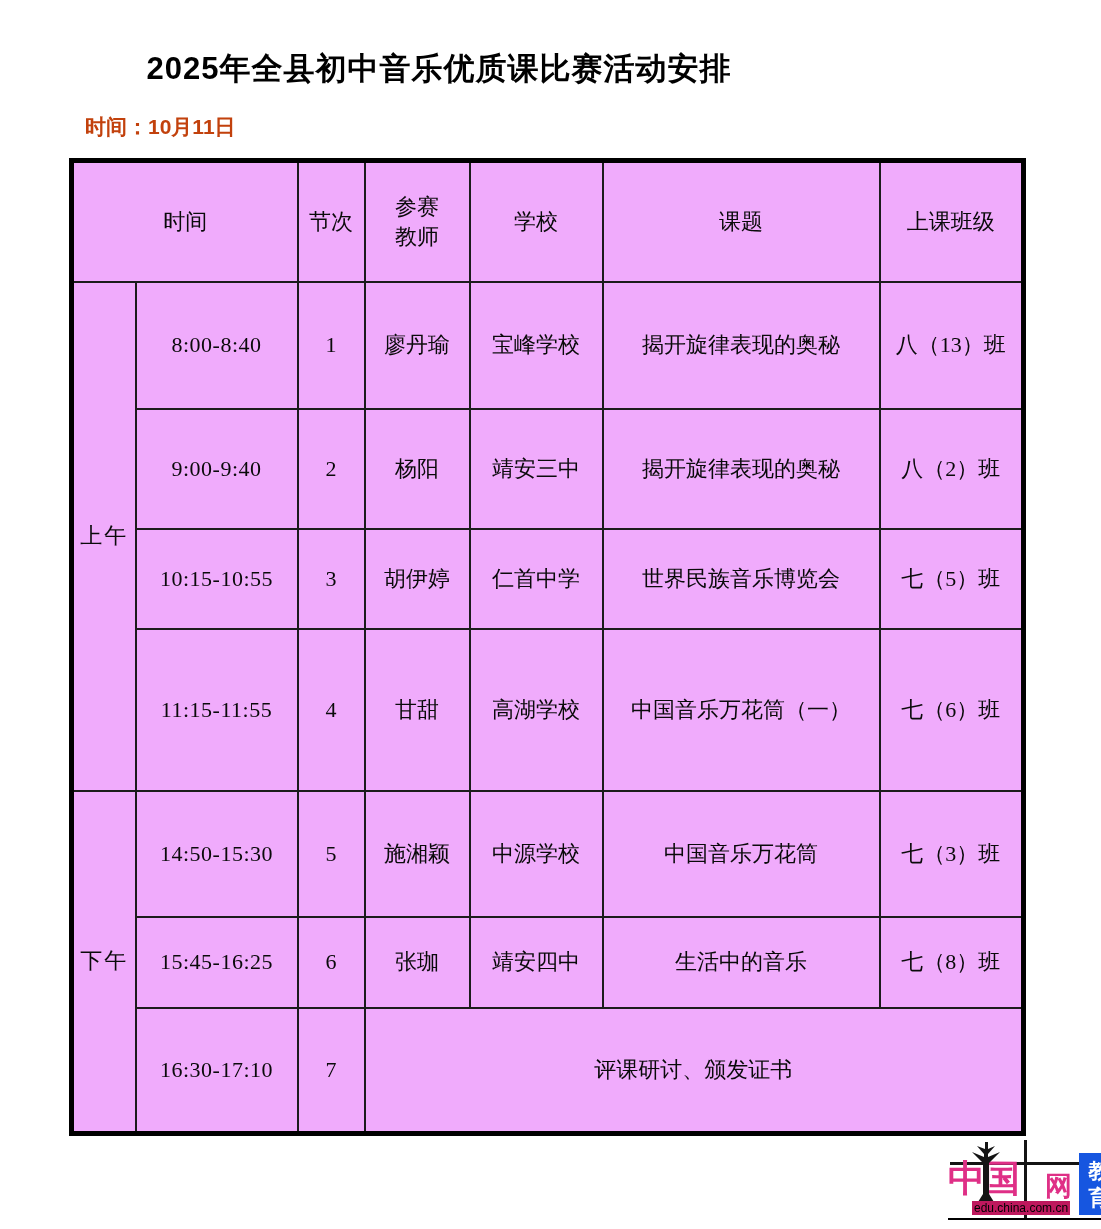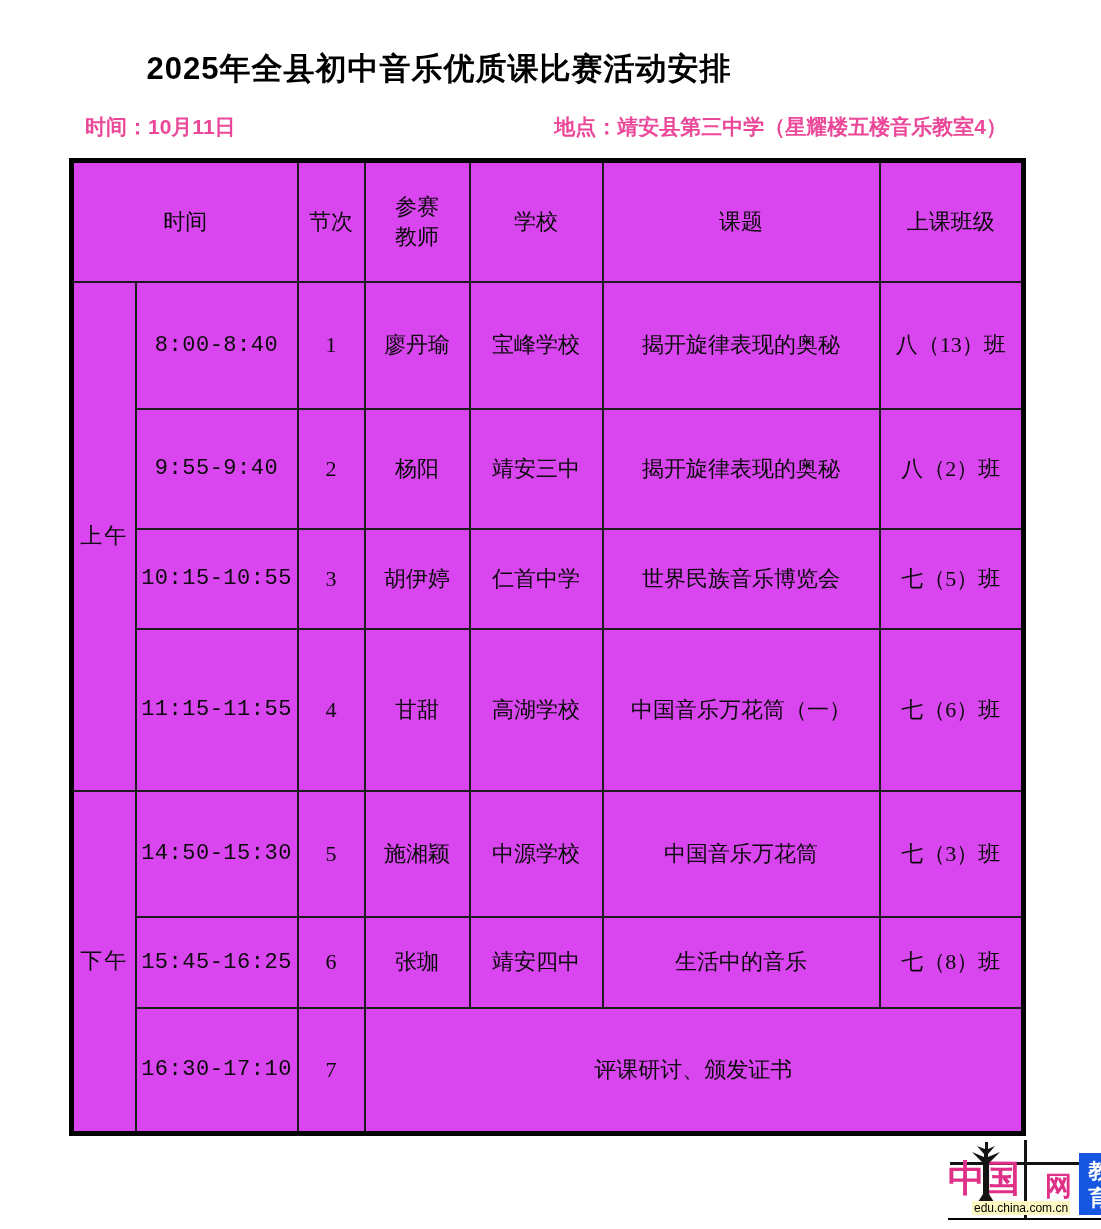--- a/index.html
+++ b/index.html
@@ -8,32 +8,32 @@
     font-family:"Liberation Serif", serif;color:#111;overflow:hidden;
   }
   .doc-title{
     position:absolute;top:48px;left:0;width:878px;text-align:center;
     font-family:"Liberation Sans", sans-serif;font-weight:bold;font-size:31px;
     letter-spacing:1px;color:#000;
   }
   .meta-row{
     position:absolute;top:113px;left:85px;width:922px;
     display:flex;justify-content:space-between;
-    font-family:"Liberation Sans", sans-serif;font-weight:bold;font-size:21px;color:#ec4899;
+    font-family:"Liberation Sans", sans-serif;font-weight:bold;font-size:21px;color:#c2410c;
   }
   table.schedule{
     position:absolute;left:69px;top:158px;width:952px;
-    border-collapse:collapse;table-layout:fixed;background:#d946ef;
+    border-collapse:collapse;table-layout:fixed;background:#f0abfc;
     border:5px solid #000;
   }
   table.schedule td{
     border:2px solid #1c1c1c;text-align:center;vertical-align:middle;
     font-size:22px;color:#0a0a0a;padding:0 4px;overflow:hidden;
   }
-  td.time-cell{font-family:Liberation Mono, monospace;font-size:23px;letter-spacing:0.5px;}
+  td.time-cell{font-family:Liberation Serif, serif;font-size:23px;letter-spacing:0.5px;}
   td.period-cell{font-family:"Liberation Serif", serif;font-size:23px;}
   td.session-cell{font-size:24px;letter-spacing:2px;}
   tr.r-head{height:121px;}
   tr.r1{height:127px;} tr.r2{height:120px;} tr.r3{height:100px;} tr.r4{height:162px;}
   tr.r5{height:126px;} tr.r6{height:91px;} tr.r7{height:126px;}
   td.sep{border-top:5px solid #000;}
   .hdr-2line div{line-height:30px;}
   
   .logo{position:absolute;left:930px;top:1138px;width:171px;height:91px;margin-left:18px;}
   .logo .hline{position:absolute;left:2px;top:24px;width:132px;height:3px;background:#141414;}
@@ -42,38 +42,37 @@
     position:absolute;left:0;top:16px;font-weight:bold;font-size:37px;
     color:#df2f86;font-family:"Liberation Sans", sans-serif;letter-spacing:-2px;
   }
   .logo .net{
     position:absolute;left:97px;top:30px;font-weight:bold;font-size:27px;
     color:#df2f86;font-family:"Liberation Sans", sans-serif;
   }
   .logo .tower{position:absolute;left:24px;top:4px;}
   .logo .domain{
     position:absolute;left:24px;top:63px;font-family:"Liberation Sans", sans-serif;
-    font-size:12px;color:#000;background:#fef9c3;padding:0 2px;white-space:nowrap;
+    font-size:12px;color:#000;background:#be185d;padding:0 2px;white-space:nowrap;
   }
   .logo .baseline{position:absolute;left:0;top:80px;width:171px;height:2px;background:#000;}
   .logo .badge{
     position:absolute;left:131px;top:15px;width:40px;height:62px;background:#1656e0;
     display:flex;flex-direction:column;align-items:center;justify-content:center;gap:3px;
     color:#fff;font-family:"Liberation Sans", sans-serif;font-weight:bold;font-size:21px;
     line-height:24px;
   }
 </style>
 </head>
 <body>
 
 <div class="doc-title">2025年全县初中音乐优质课比赛活动安排</div>
 
 <div class="meta-row">
   <span>时间：10月11日</span>
-  <span>地点：靖安县第三中学（星耀楼五楼音乐教室4）</span>
 </div>
 
 <table class="schedule">
   <colgroup>
     <col style="width:64px">
       <col style="width:162px">
       <col style="width:67px">
     <col style="width:105px">
       <col style="width:133px">
       <col style="width:277px">
@@ -94,21 +93,21 @@
   <tr class="r1">
     <td rowspan="4" class="session-cell">上午</td>
     <td class="time-cell">8:00-8:40</td>
     <td class="period-cell">1</td>
     <td>廖丹瑜</td>
     <td>宝峰学校</td>
     <td>揭开旋律表现的奥秘</td>
     <td>八（13）班</td>
   </tr>
   <tr class="r2">
-    <td class="time-cell">9:55-9:40</td>
+    <td class="time-cell">9:00-9:40</td>
     <td class="period-cell">2</td>
     <td>杨阳</td>
     <td>靖安三中</td>
     <td>揭开旋律表现的奥秘</td>
     <td>八（2）班</td>
   </tr>
   <tr class="r3">
     <td class="time-cell">10:15-10:55</td>
     <td class="period-cell">3</td>
     <td>胡伊婷</td>

